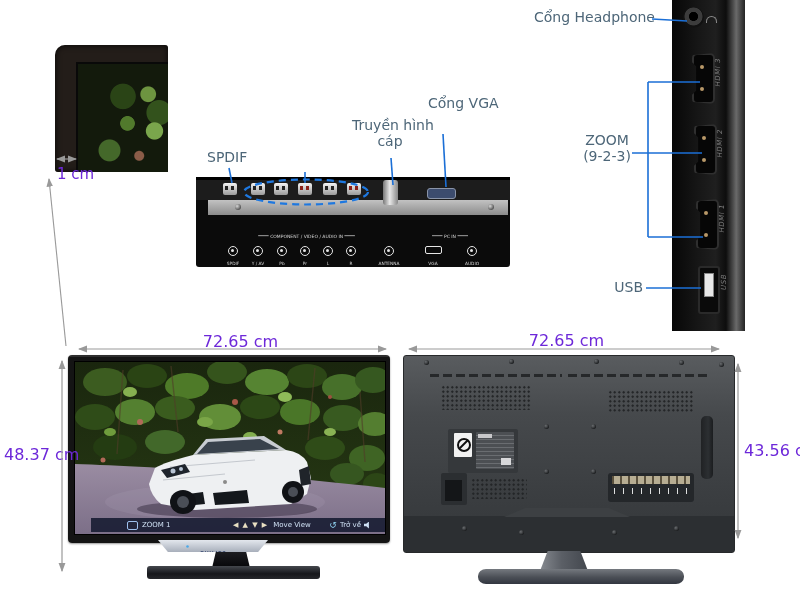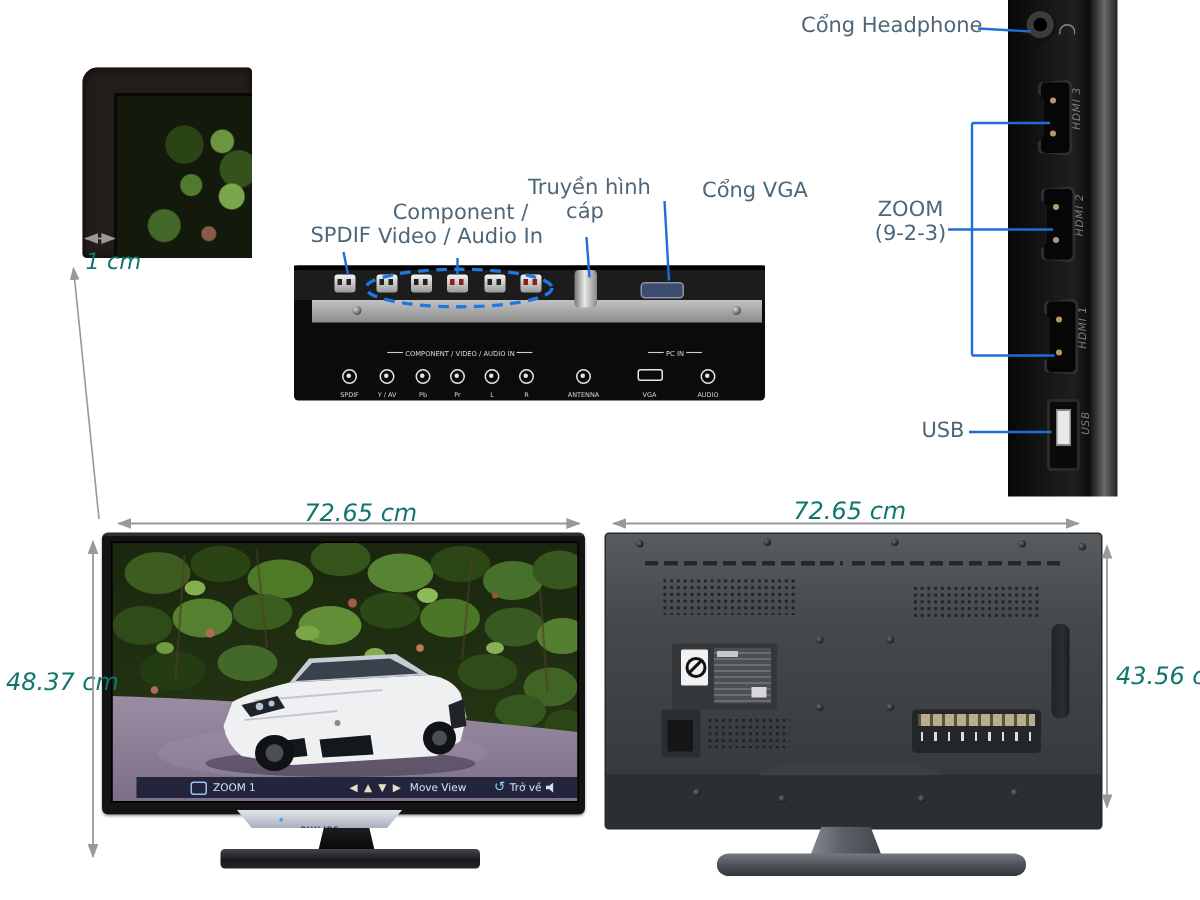--- a/index.html
+++ b/index.html
@@ -5,21 +5,21 @@
   html,body{margin:0;padding:0;background:#fff;}
   #stage{position:relative;width:800px;height:600px;background:#fff;overflow:hidden;
          font-family:"DejaVu Sans","Liberation Sans",sans-serif;}
   .abs{position:absolute;}
   svg.overlay{position:absolute;left:0;top:0;pointer-events:none;}
 
   
   .ann{position:absolute;color:#4d6678;font-size:14px;line-height:1.12;white-space:nowrap;}
   .ann.c{text-align:center;}
   .ann.r{text-align:right;}
-  .dim{position:absolute;color:#0f766e;font-size:16px;white-space:nowrap;font-style:italic;}
+  .dim{position:absolute;color:#6d28d9;font-size:16px;white-space:nowrap;}
 
   
   .bezelcu{left:55px;top:45px;width:113px;height:127px;background:#231d19;border-radius:10px 3px 3px 3px;
     box-shadow:inset 0 0 6px rgba(0,0,0,.8);}
   .bezelcu .inner{position:absolute;left:21px;top:17px;right:0;bottom:0;background:
      radial-gradient(circle at 78% 28%, #6d9440 0 7%, transparent 8%),
      radial-gradient(circle at 55% 55%, #517a2c 0 9%, transparent 10%),
      radial-gradient(circle at 85% 62%, #7aa64c 0 8%, transparent 9%),
      radial-gradient(circle at 35% 80%, #44682a 0 10%, transparent 11%),
      radial-gradient(circle at 68% 85%, #8a5c48 0 4%, transparent 5%),
@@ -165,29 +165,25 @@
     <div class="pitem" style="left:86px;"><span class="pring"></span><span class="plab">Pb</span></div>
     <div class="pitem" style="left:109px;"><span class="pring"></span><span class="plab">Pr</span></div>
     <div class="pitem" style="left:132px;"><span class="pring"></span><span class="plab">L</span></div>
     <div class="pitem" style="left:155px;"><span class="pring"></span><span class="plab">R</span></div>
     <div class="pitem" style="left:193px;"><span class="pring"></span><span class="plab">ANTENNA</span></div>
     <div class="pitem" style="left:237px;"><span class="pvga"></span><span class="plab">VGA</span></div>
     <div class="pitem" style="left:276px;"><span class="pring"></span><span class="plab">AUDIO</span></div>
   </div>
 
   <div class="ann" style="left:207px;top:150px;">SPDIF</div>
-  <div class="ann c" style="left:248px;top:135px;width:118px;">
-    <div>Component /</div>
-    <div>Video / Audio In</div>
-  </div>
   <div class="ann c" style="left:352px;top:118px;width:76px;">
     <div>Truyền hình</div>
     <div>cáp</div>
   </div>
-  <div class="ann" style="left:428px;top:120px;margin-left:40px;">Cổng VGA</div>
+  <div class="ann" style="left:428px;top:96px;">Cổng VGA</div>
 
   <div class="abs sidestrip">
     <div class="jack"></div>
     <div class="hpicon"></div>
     <div class="hdmi" style="left:20px;top:53px;"></div>
     <div class="vlab" style="left:42px;top:58px;">HDMI 3</div>
     <div class="hdmi" style="left:22px;top:124px;"></div>
     <div class="vlab" style="left:44px;top:129px;">HDMI 2</div>
     <div class="hdmi" style="left:24px;top:199px;"></div>
     <div class="vlab" style="left:46px;top:204px;">HDMI 1</div>

